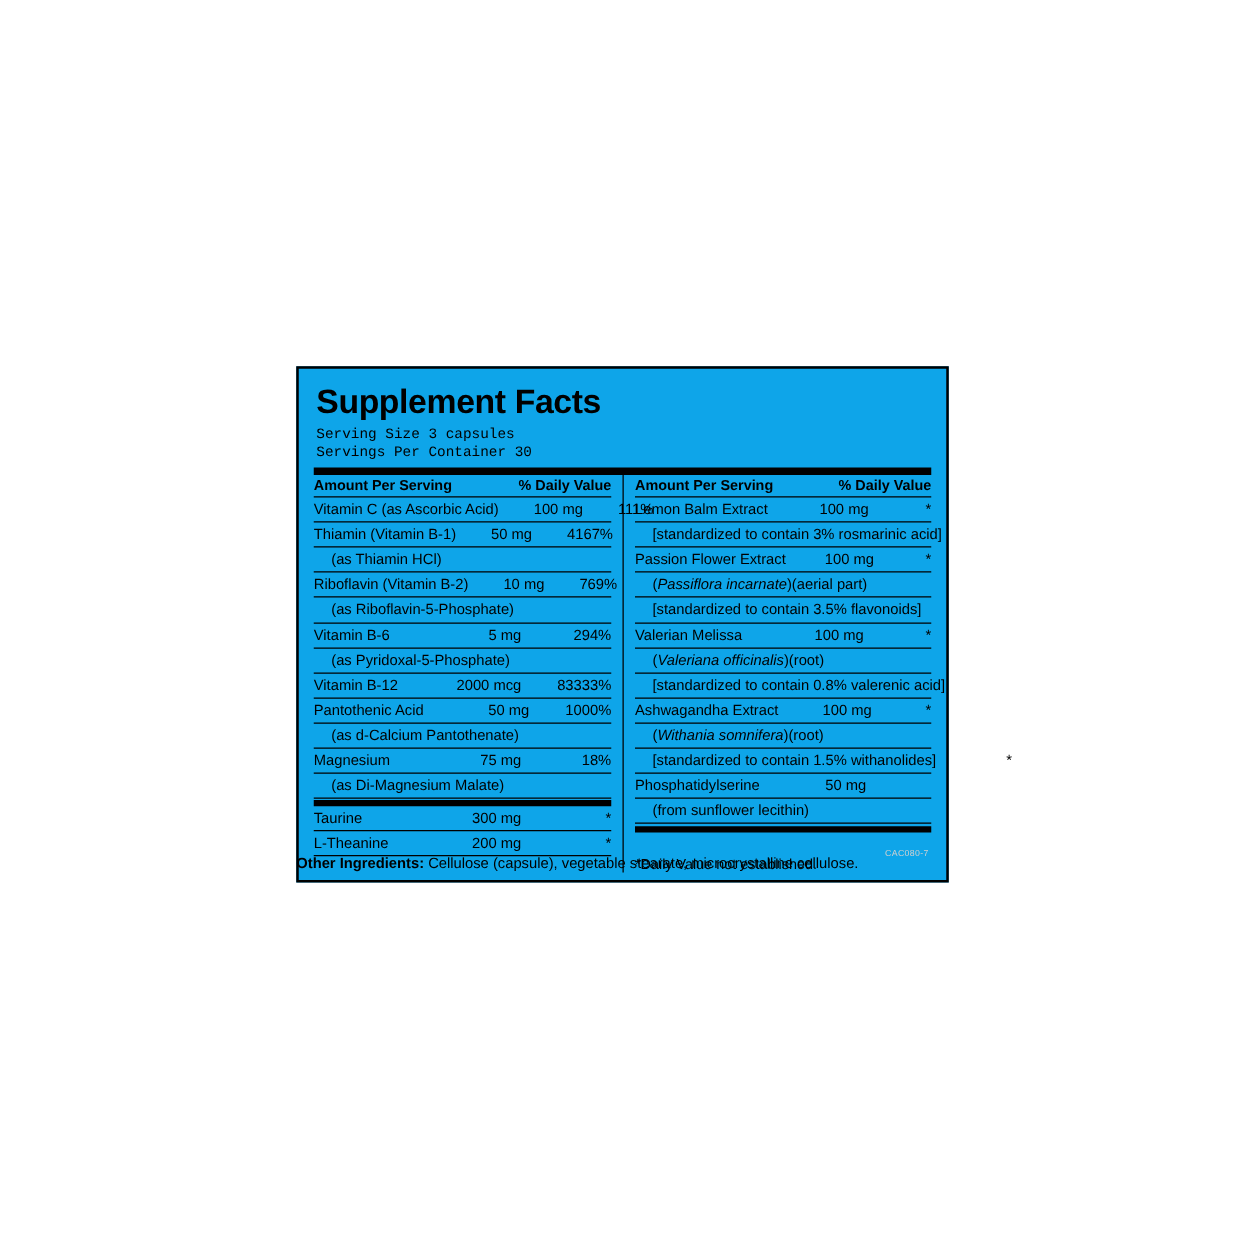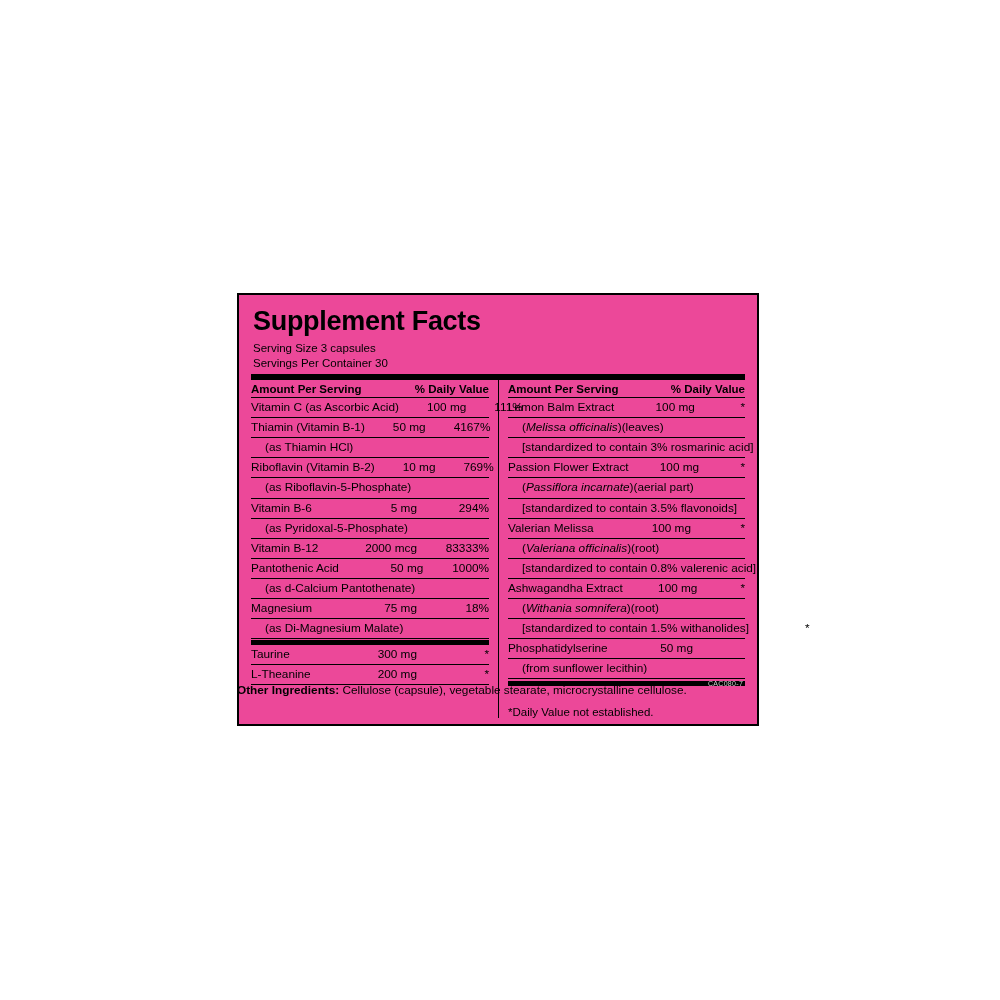--- a/index.html
+++ b/index.html
@@ -10,35 +10,36 @@
     height: 1000px;
     font-family: "Liberation Sans", sans-serif;
     color: #000000;
   }
   #panel {
     position: absolute;
     left: 237px;
     top: 293px;
     width: 522px;
     border: 2px solid #000;
-    background: #ec4899;
+    background: #0ea5e9;
     box-sizing: border-box;
     padding: 10px 12px 6px 12px;
   }
   .title {
     font-size: 27px;
     font-weight: bold;
     letter-spacing: -0.3px;
     line-height: 1.05;
     margin: 2px 0 6px 2px;
   }
   .serving {
     font-size: 11.5px;
     line-height: 1.25;
     margin-left: 2px;
+    font-family: Liberation Mono, monospace;
   }
   .thickrule {
     height: 6px;
     background: #000;
     margin: 4px 0 0 0;
   }
   .cols {
     display: flex;
     gap: 0px;
     margin-top: 0px;
@@ -203,25 +204,20 @@
         <span>Amount Per Serving</span>
         <span>% Daily Value</span>
       </div>
       <div id="right-rows">
           <div class="row right-row">
             <div class="nm">Lemon Balm Extract</div>
             <div class="amt">100 mg</div>
             <div class="dv">*</div>
           </div>
           <div class="row right-row">
-            <div class="nm sub">(<span class="ital">Melissa officinalis</span>)(leaves)</div>
-            <div class="amt"></div>
-            <div class="dv"></div>
-          </div>
-          <div class="row right-row">
             <div class="nm sub">[standardized to contain 3% rosmarinic acid]</div>
             <div class="amt"></div>
             <div class="dv"></div>
           </div>
           <div class="row right-row">
             <div class="nm">Passion Flower Extract</div>
             <div class="amt">100 mg</div>
             <div class="dv">*</div>
           </div>
           <div class="row right-row">

